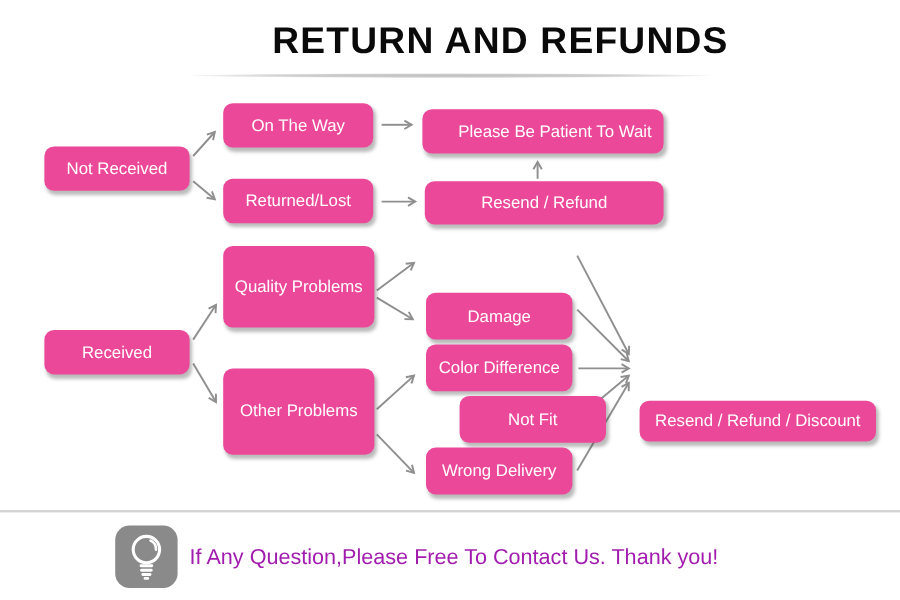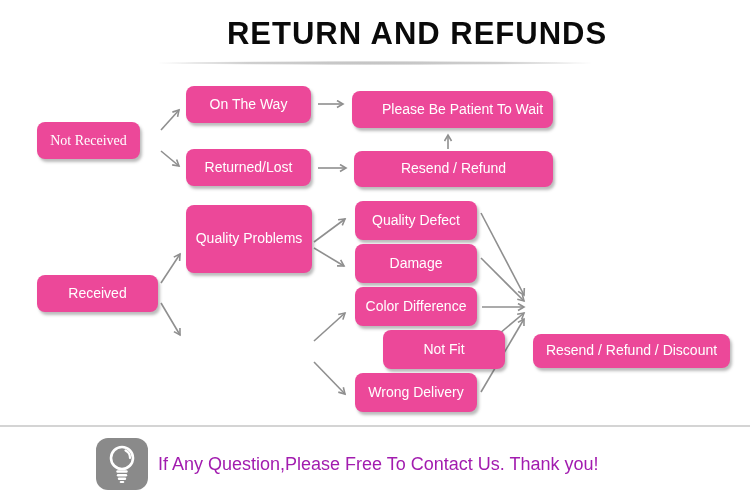--- a/index.html
+++ b/index.html
@@ -14,21 +14,21 @@
   .title-underline{
     position:absolute;left:158px;top:61px;width:434px;height:4px;border-radius:50%;
     background:radial-gradient(ellipse at center,#bfbfbf 0%,#cfcfcf 45%,rgba(210,210,210,0) 75%);
   }
   .node{
     position:absolute;display:flex;align-items:center;justify-content:center;
     background:#ec4899;color:#ffffff;font-size:14px;text-align:center;
     border-radius:8px;box-shadow:2px 3px 3px rgba(60,60,60,0.35);
     line-height:1.1;padding:0 4px;box-sizing:border-box;
   }
-  #n-not-received{left:37px;top:122px;width:103px;height:37px;font-family:Liberation Serif, serif;}
+  #n-not-received{left:37px;top:122px;width:121px;height:37px;}
   #n-on-the-way{left:186px;top:86px;width:125px;height:37px;}
   #n-returned-lost{left:186px;top:149px;width:125px;height:37px;}
   #n-please-wait{left:352px;top:91px;width:201px;height:37px;padding-left:24px;}
   #n-resend-refund{left:354px;top:151px;width:199px;height:36px;}
   #n-received{left:37px;top:275px;width:121px;height:37px;}
   #n-quality-problems{left:186px;top:205px;width:126px;height:68px;}
   #n-other-problems{left:186px;top:307px;width:126px;height:72px;}
   #n-quality-defect{left:355px;top:201px;width:122px;height:39px;}
   #n-damage{left:355px;top:244px;width:122px;height:39px;}
   #n-color-difference{left:355px;top:287px;width:122px;height:39px;}
@@ -82,21 +82,21 @@
     </g>
   </svg>
 
   <div class="node" id="n-not-received">Not Received</div>
   <div class="node" id="n-on-the-way">On The Way</div>
   <div class="node" id="n-returned-lost">Returned/Lost</div>
   <div class="node" id="n-please-wait">Please Be Patient To Wait</div>
   <div class="node" id="n-resend-refund">Resend / Refund</div>
   <div class="node" id="n-received">Received</div>
   <div class="node" id="n-quality-problems">Quality Problems</div>
-  <div class="node" id="n-quality-defect">Quality Defect</div>
+  <div class="node" id="n-other-problems">Other Problems</div>
   <div class="node" id="n-damage">Damage</div>
   <div class="node" id="n-color-difference">Color Difference</div>
   <div class="node" id="n-not-fit">Not Fit</div>
   <div class="node" id="n-wrong-delivery">Wrong Delivery</div>
   <div class="node" id="n-final">Resend / Refund / Discount</div>
 
   <div class="divider"></div>
 
   <div class="footer-icon">
     <svg width="52" height="52" viewBox="0 0 52 52">

